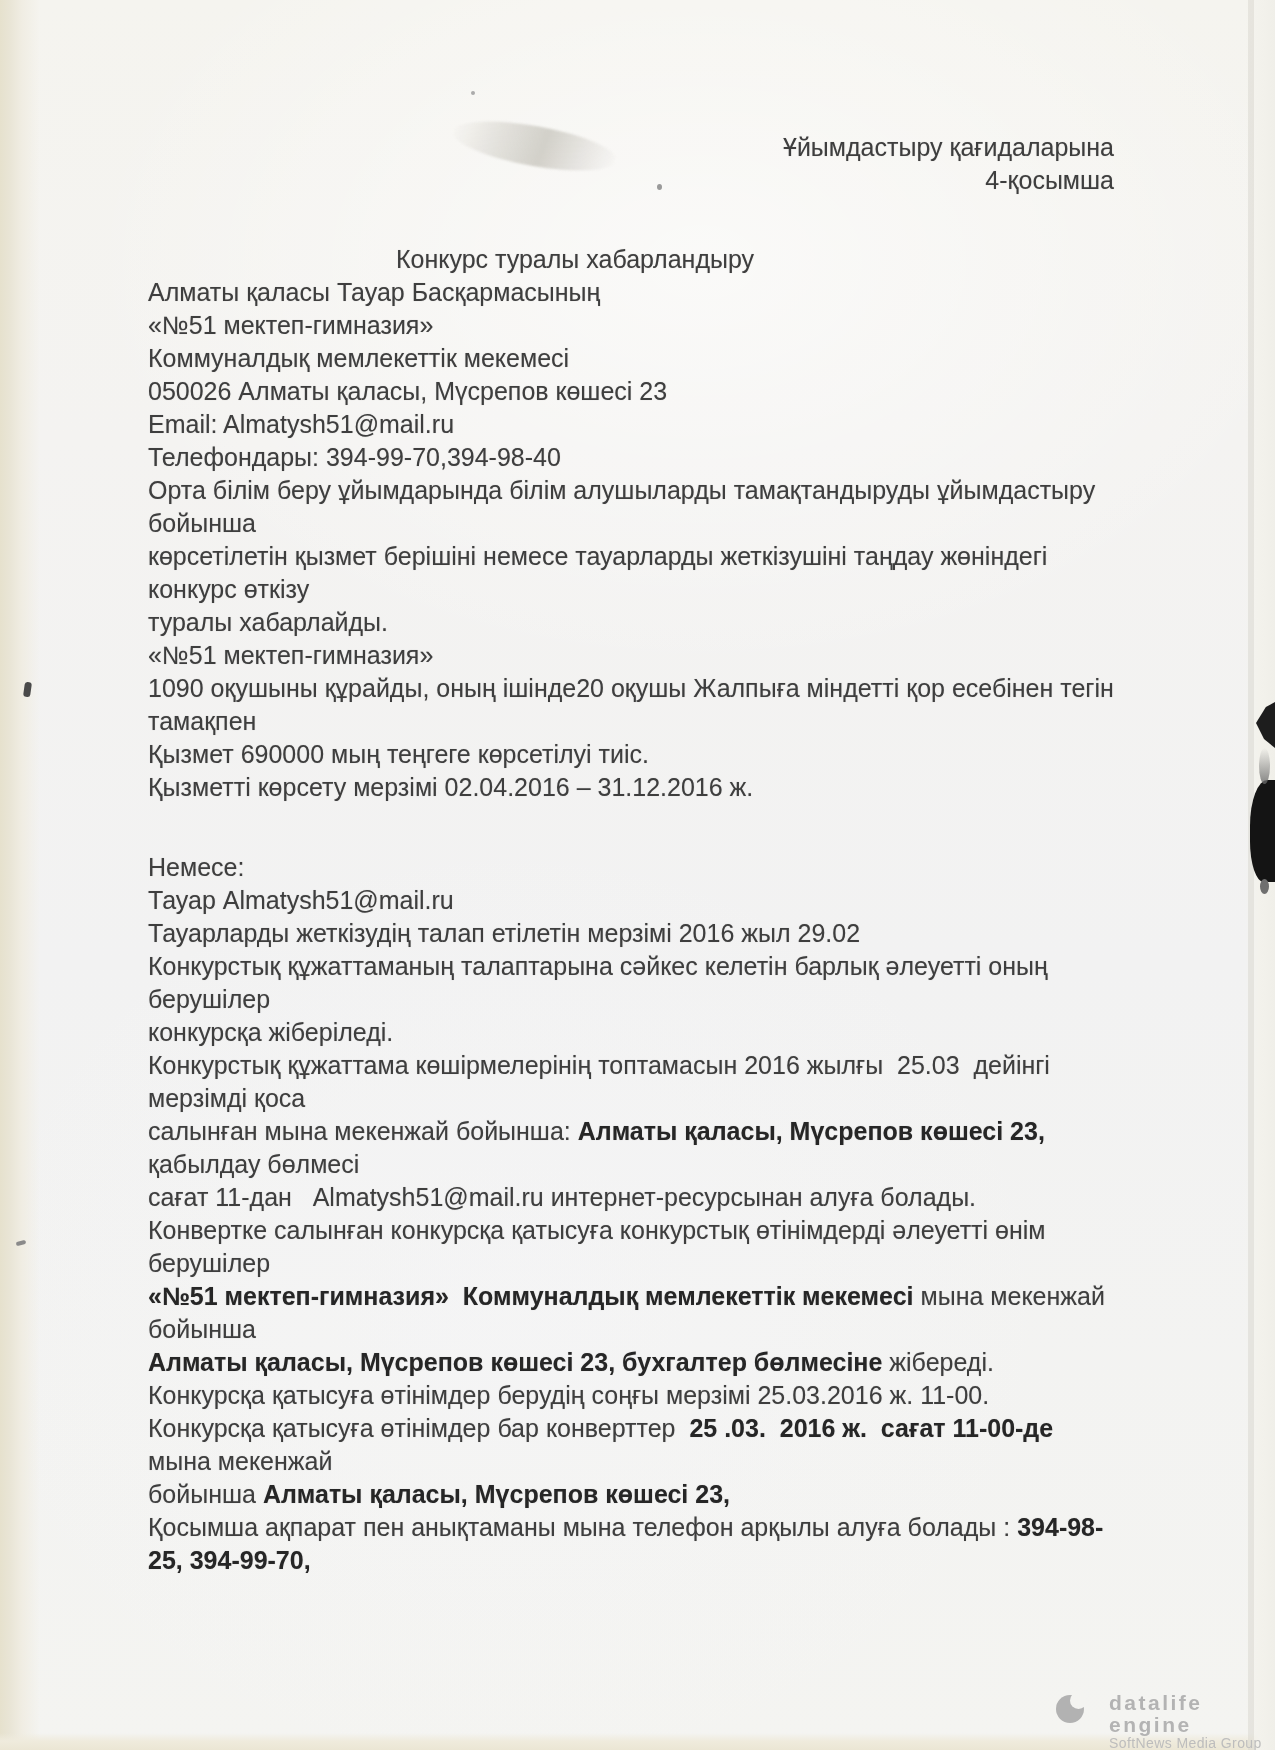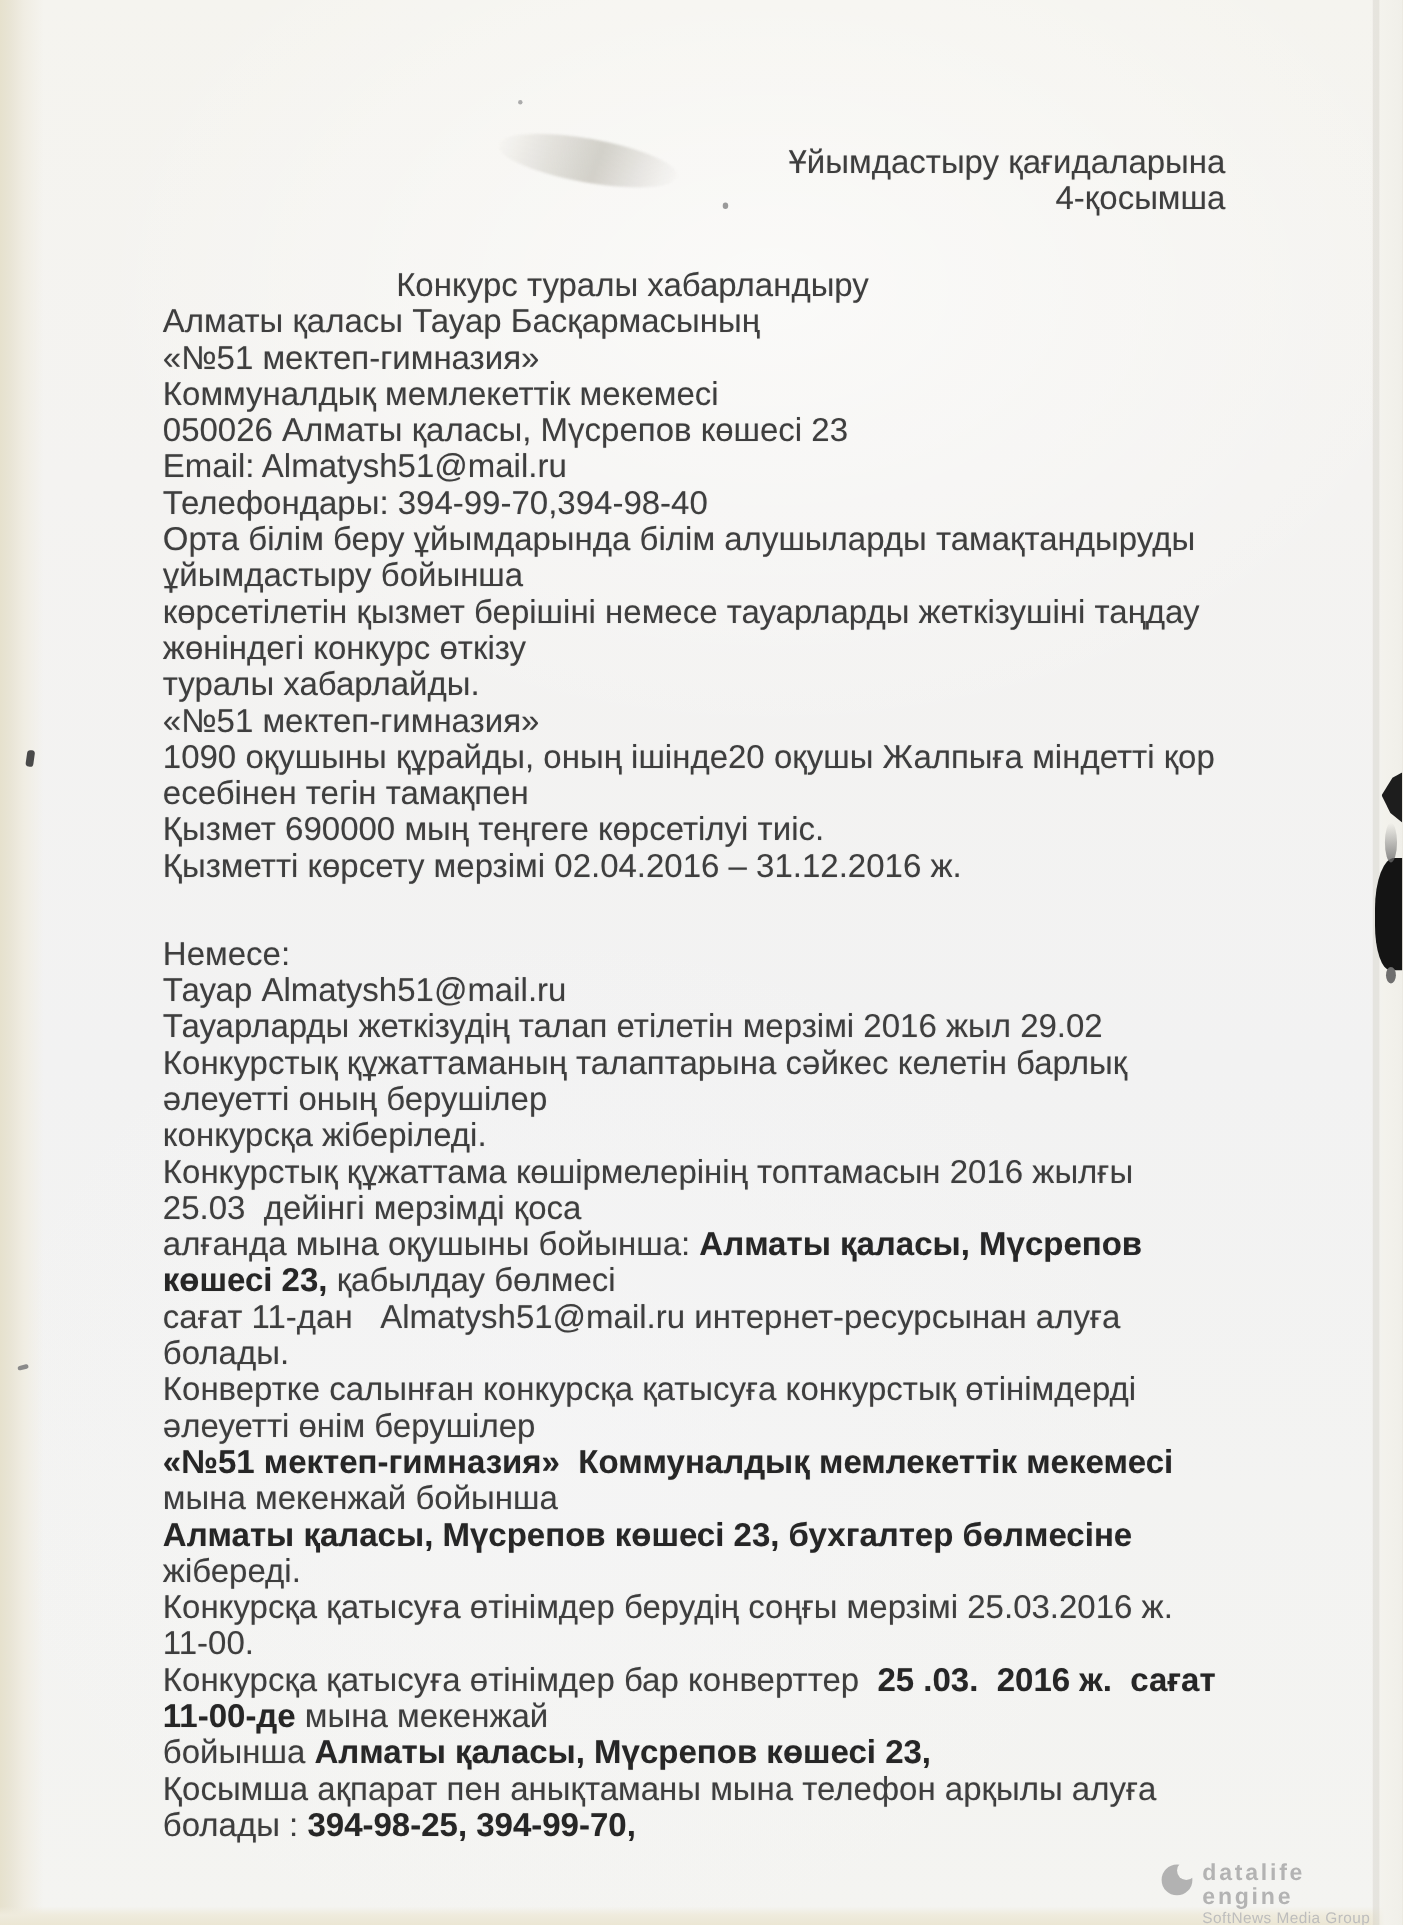--- a/index.html
+++ b/index.html
@@ -37,29 +37,29 @@
     border-radius:3px;transform:rotate(8deg);}
   .speck2{position:absolute;left:16px;top:1241px;width:10px;height:4px;background:#8a8a8a;
     border-radius:2px;transform:rotate(-14deg);}
   .speck3{position:absolute;left:657px;top:184px;width:5px;height:6px;background:#9a9a9a;border-radius:50%;}
   .speck4{position:absolute;left:471px;top:91px;width:4px;height:4px;background:#ababab;border-radius:50%;}
   .smudge{position:absolute;left:452px;top:126px;width:165px;height:40px;border-radius:50%;
     background:linear-gradient(100deg,rgba(150,145,130,0) 0,rgba(150,145,130,.22) 30%,rgba(138,133,118,.34) 55%,rgba(150,145,135,.18) 78%,rgba(150,145,130,0) 100%);
     transform:rotate(10deg);filter:blur(1px);}
   
   .content{position:absolute;left:0;top:0;width:100%;padding:131px 161px 0 148px;box-sizing:border-box;}
-  .line{font-size:30px;line-height:33px;white-space:pre-wrap;
+  .line{font-size:25px;line-height:33px;white-space:pre-wrap;
     text-shadow:0 0 1px rgba(70,70,70,.30);}
   .header{text-align:right;line-height:34px;}
   .title{text-align:center;padding-right:112px;margin-top:46px;}
   .b{font-weight:bold;color:#262626;}
   .u{text-underline-offset:3px;text-decoration-thickness:1.5px;}
   .spacer{width:100%;}
   
-  .watermark{position:absolute;left:1056px;top:1692px;display:flex;align-items:flex-start;color:#b5b5b5;}
+  .watermark{position:absolute;left:1056px;top:1692px;display:flex;align-items:flex-start;color:#b5b5b5;gap:16px;}
   .wm-logo{position:relative;width:28px;height:28px;border-radius:50%;background:#b2b2b2;
     display:inline-block;flex:0 0 auto;margin-top:3px;}
   .wm-logo::after{content:"";position:absolute;right:-3px;top:-3px;width:17px;height:17px;
     border-radius:50%;background:#f4f4f1;}
   .wm-text{display:flex;flex-direction:column;margin-left:9px;}
   .wm-brand{font-size:21px;font-weight:bold;letter-spacing:2.5px;text-transform:lowercase;
     color:#b3b3b3;line-height:22px;}
   .wm-sub{font-size:14px;color:#bdbdbd;letter-spacing:.4px;line-height:14px;}
 </style>
 </head>
@@ -100,21 +100,21 @@
         <div class="line"><span>1090 оқушыны құрайды, оның ішінде20 оқушы Жалпыға міндетті қор есебінен тегін тамақпен</span></div>
         <div class="line"><span>Қызмет 690000 мың теңгеге көрсетілуі тиіс.</span></div>
         <div class="line"><span>Қызметті көрсету мерзімі 02.04.2016 – 31.12.2016 ж.</span></div>
         <div class="spacer" style="height: 47px;"></div>
         <div class="line"><span>Немесе:</span></div>
         <div class="line"><span>Тауар </span><span class="u">Almatysh51@mail.ru</span></div>
         <div class="line"><span>Тауарларды жеткізудің талап етілетін мерзімі 2016 жыл 29.02</span></div>
         <div class="line"><span>Конкурстық құжаттаманың талаптарына сәйкес келетін барлық әлеуетті оның берушілер</span></div>
         <div class="line"><span>конкурсқа жіберіледі.</span></div>
         <div class="line"><span>Конкурстық құжаттама көшірмелерінің топтамасын 2016 жылғы  25.03  дейінгі мерзімді қоса</span></div>
-        <div class="line"><span>алғанда мына оқушыны бойынша: </span><span class="b">Алматы қаласы, Мүсрепов көшесі 23,</span><span> қабылдау бөлмесі</span></div>
+        <div class="line"><span>салынған мына мекенжай бойынша: </span><span class="b">Алматы қаласы, Мүсрепов көшесі 23,</span><span> қабылдау бөлмесі</span></div>
         <div class="line"><span>сағат 11-дан   </span><span class="u">Almatysh51@mail.ru</span><span> интернет-ресурсынан алуға болады.</span></div>
         <div class="line"><span>Конвертке салынған конкурсқа қатысуға конкурстық өтінімдерді әлеуетті өнім берушілер</span></div>
         <div class="line"><span class="b">«№51 мектеп-гимназия»</span><span>  </span><span class="b">Коммуналдық мемлекеттік мекемесі</span><span> мына мекенжай бойынша</span></div>
         <div class="line"><span class="b">Алматы қаласы, Мүсрепов көшесі 23, бухгалтер бөлмесіне</span><span> жібереді.</span></div>
         <div class="line"><span>Конкурсқа қатысуға өтінімдер берудің соңғы мерзімі 25.03.2016 ж. 11-00.</span></div>
         <div class="line"><span>Конкурсқа қатысуға өтінімдер бар конверттер  </span><span class="b">25 .03.  2016 ж.  сағат 11-00-де</span><span> мына мекенжай</span></div>
         <div class="line"><span>бойынша </span><span class="b">Алматы қаласы, Мүсрепов көшесі 23,</span></div>
         <div class="line"><span>Қосымша ақпарат пен анықтаманы мына телефон арқылы алуға болады : </span><span class="b">394-98-25, 394-99-70,</span></div>
       </div>
   </div>

